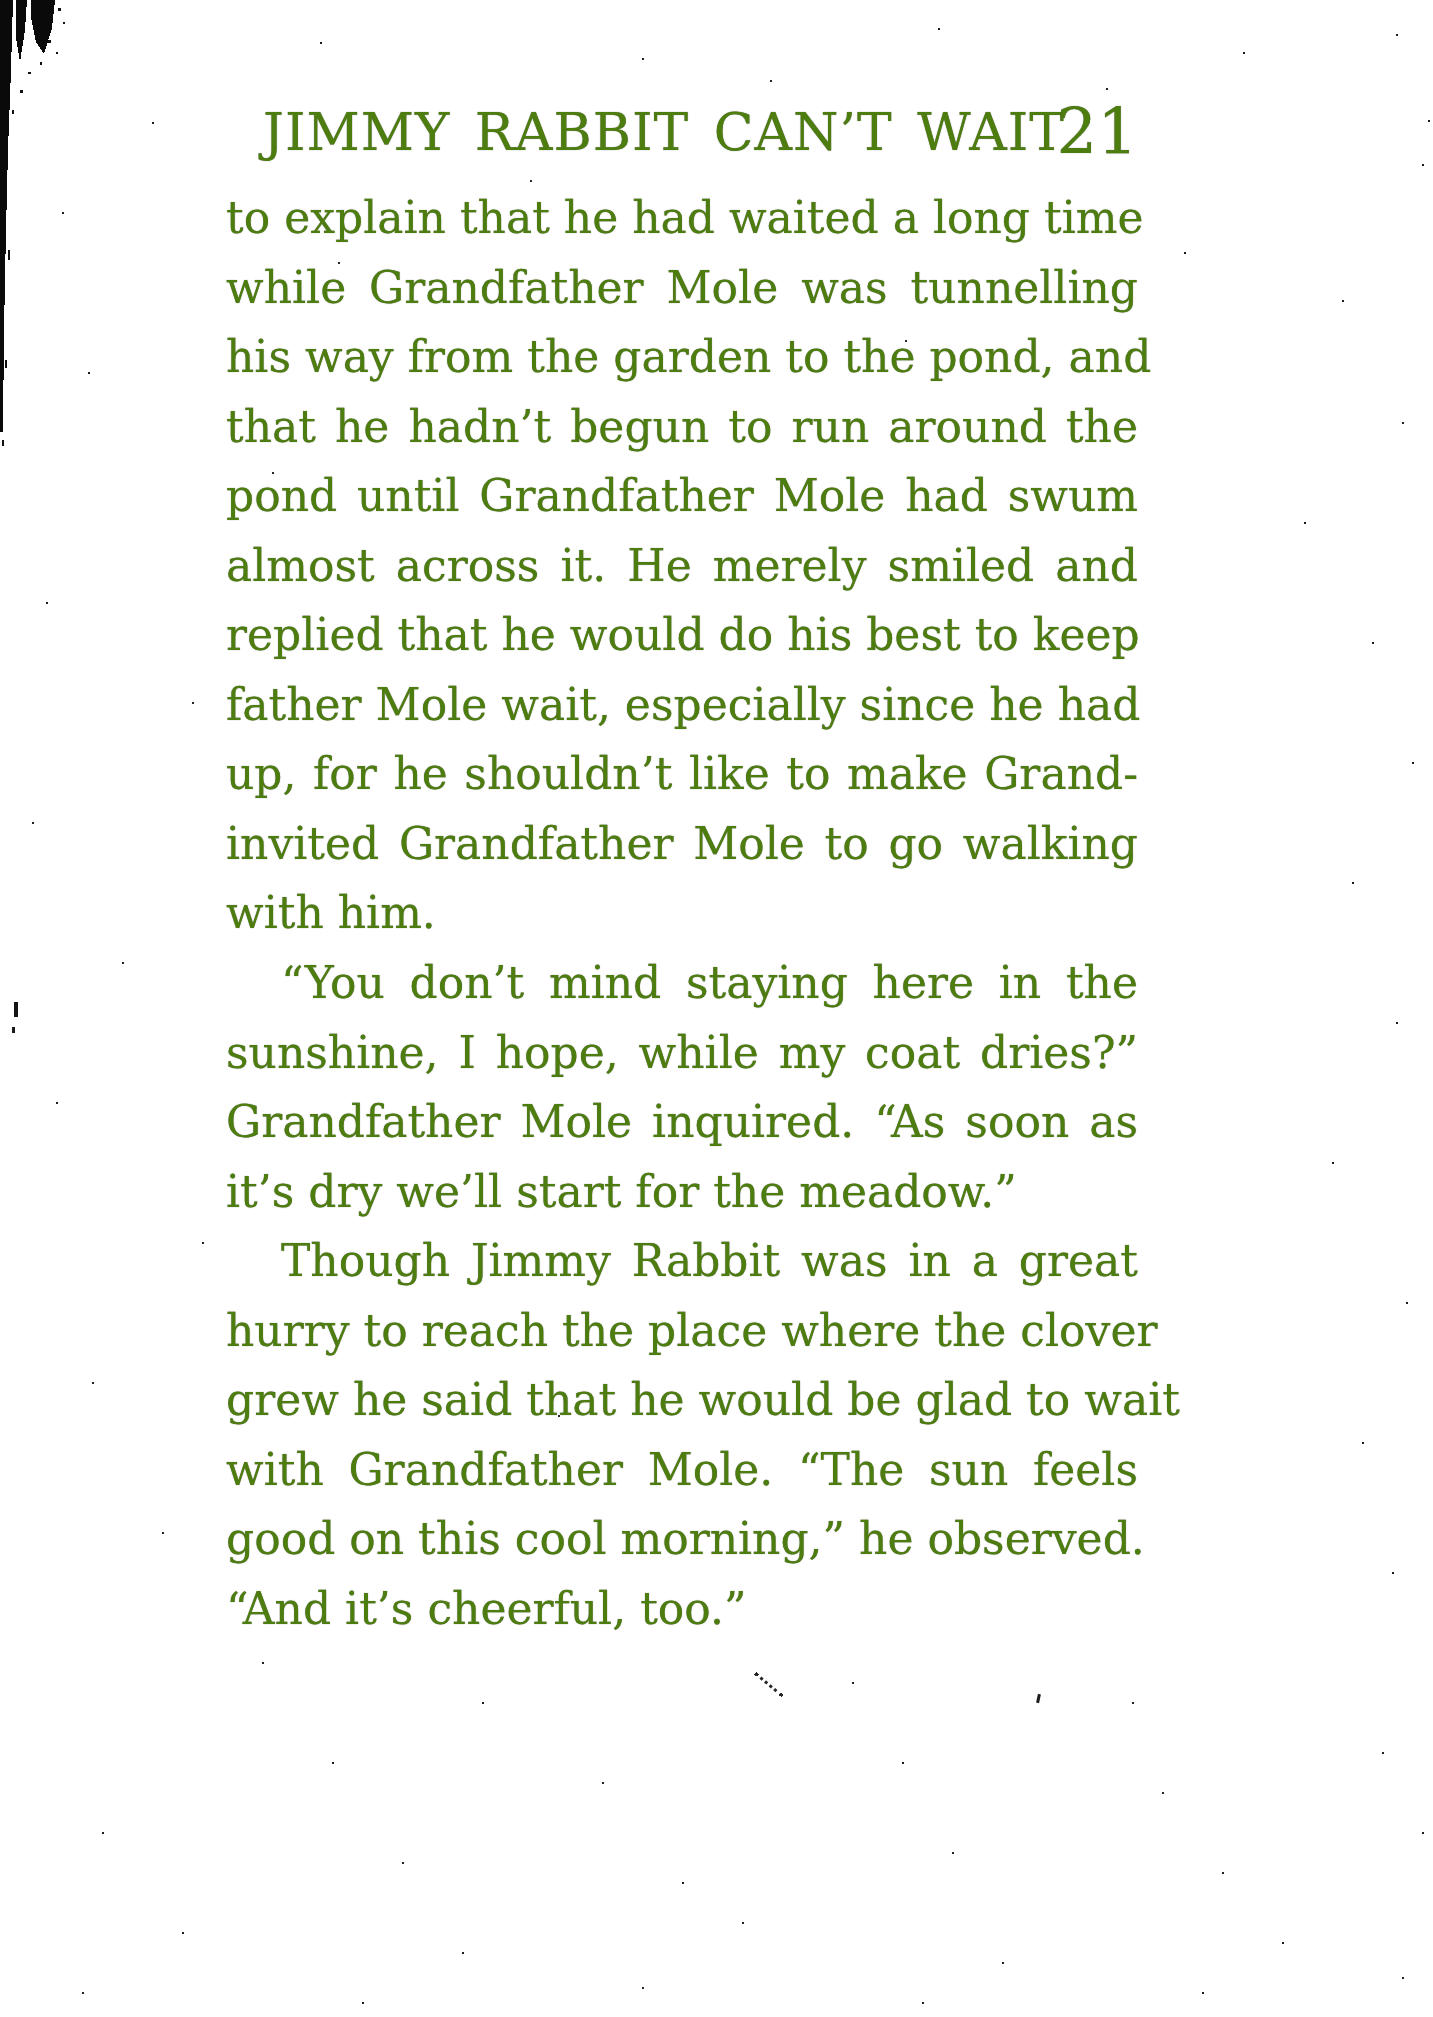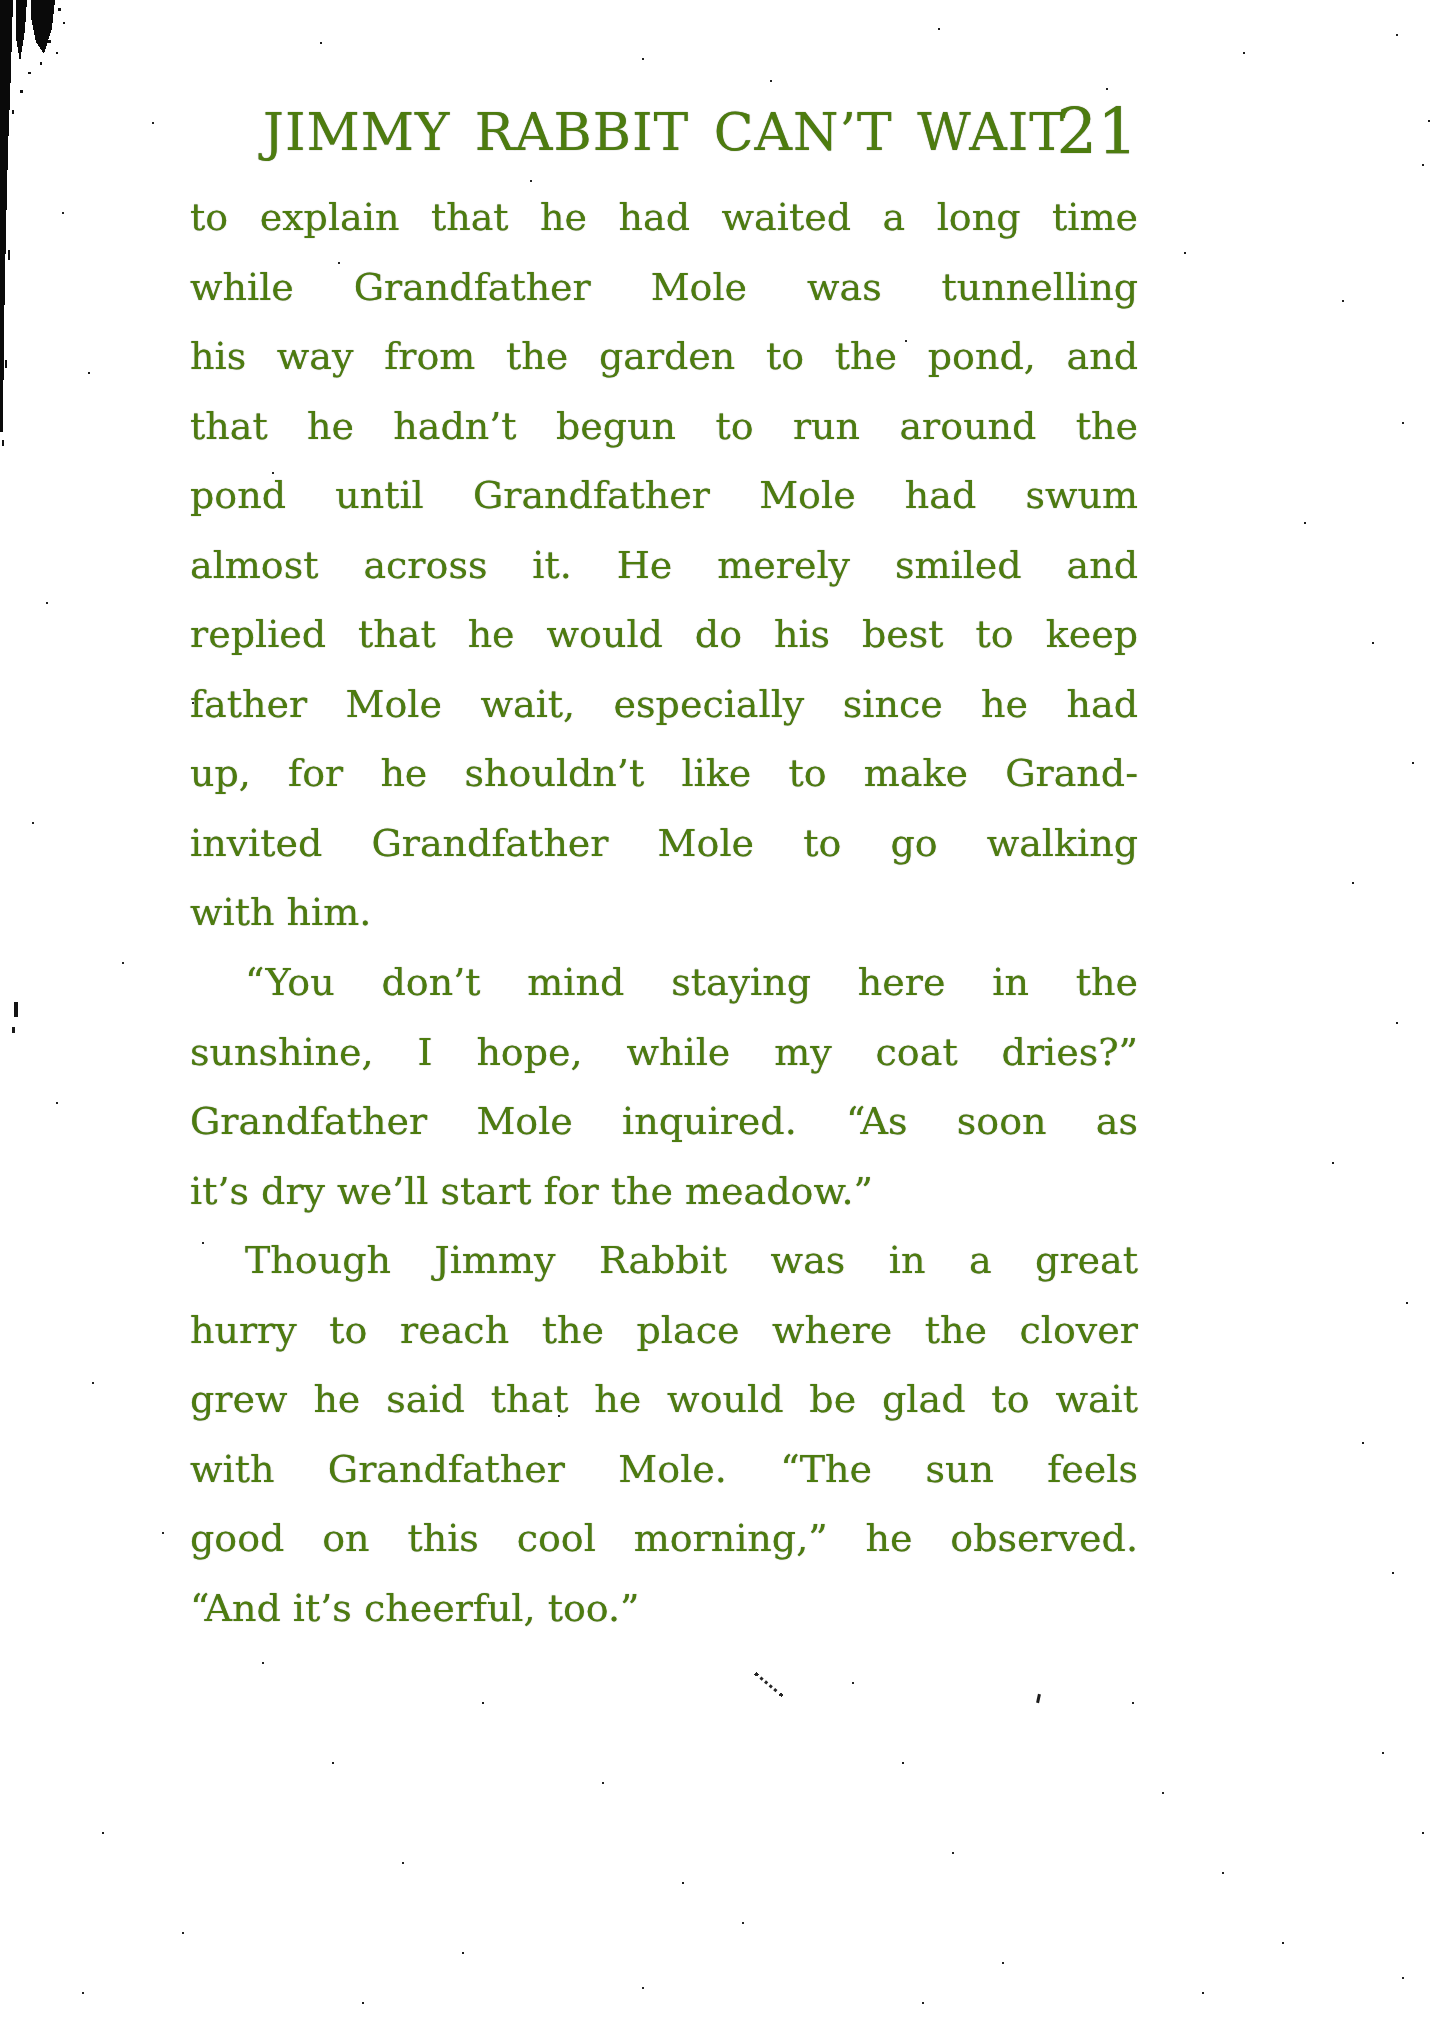--- a/index.html
+++ b/index.html
@@ -49,26 +49,27 @@
 
   
   .body-text {
     position: absolute;
     left: 190px;
     top: 183px;
     width: 948px;
   }
   .line {
     height: 69.55px;
-    font-size: 38px;
+    font-size: 44px;
     line-height: 69.55px;
     text-align: justify;
     text-align-last: justify;
     white-space: nowrap;
     text-shadow: 0 0 1px rgba(10,10,10,0.55);
+    margin-left: 36px;
   }
   .line.indent { padding-left: 55px; }
   .line.pend { text-align-last: left; }
 
   
   .artifact-topleft {
     position: absolute;
     left: 0;
     top: 0;
   }

